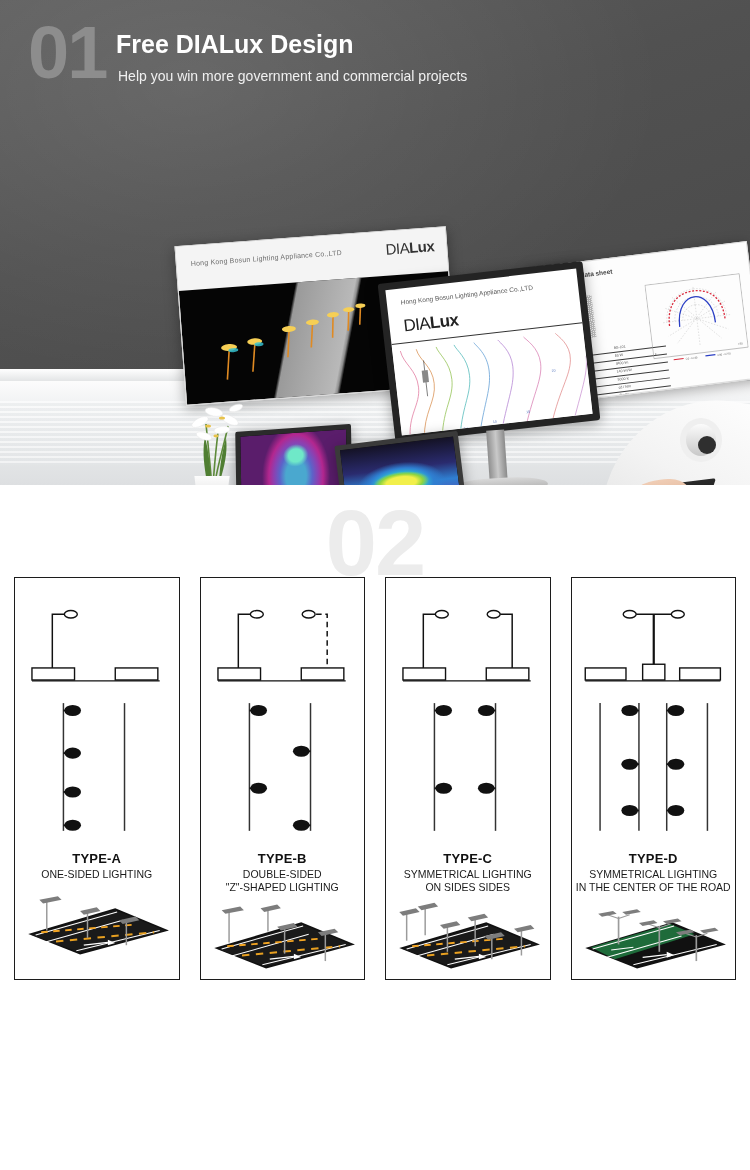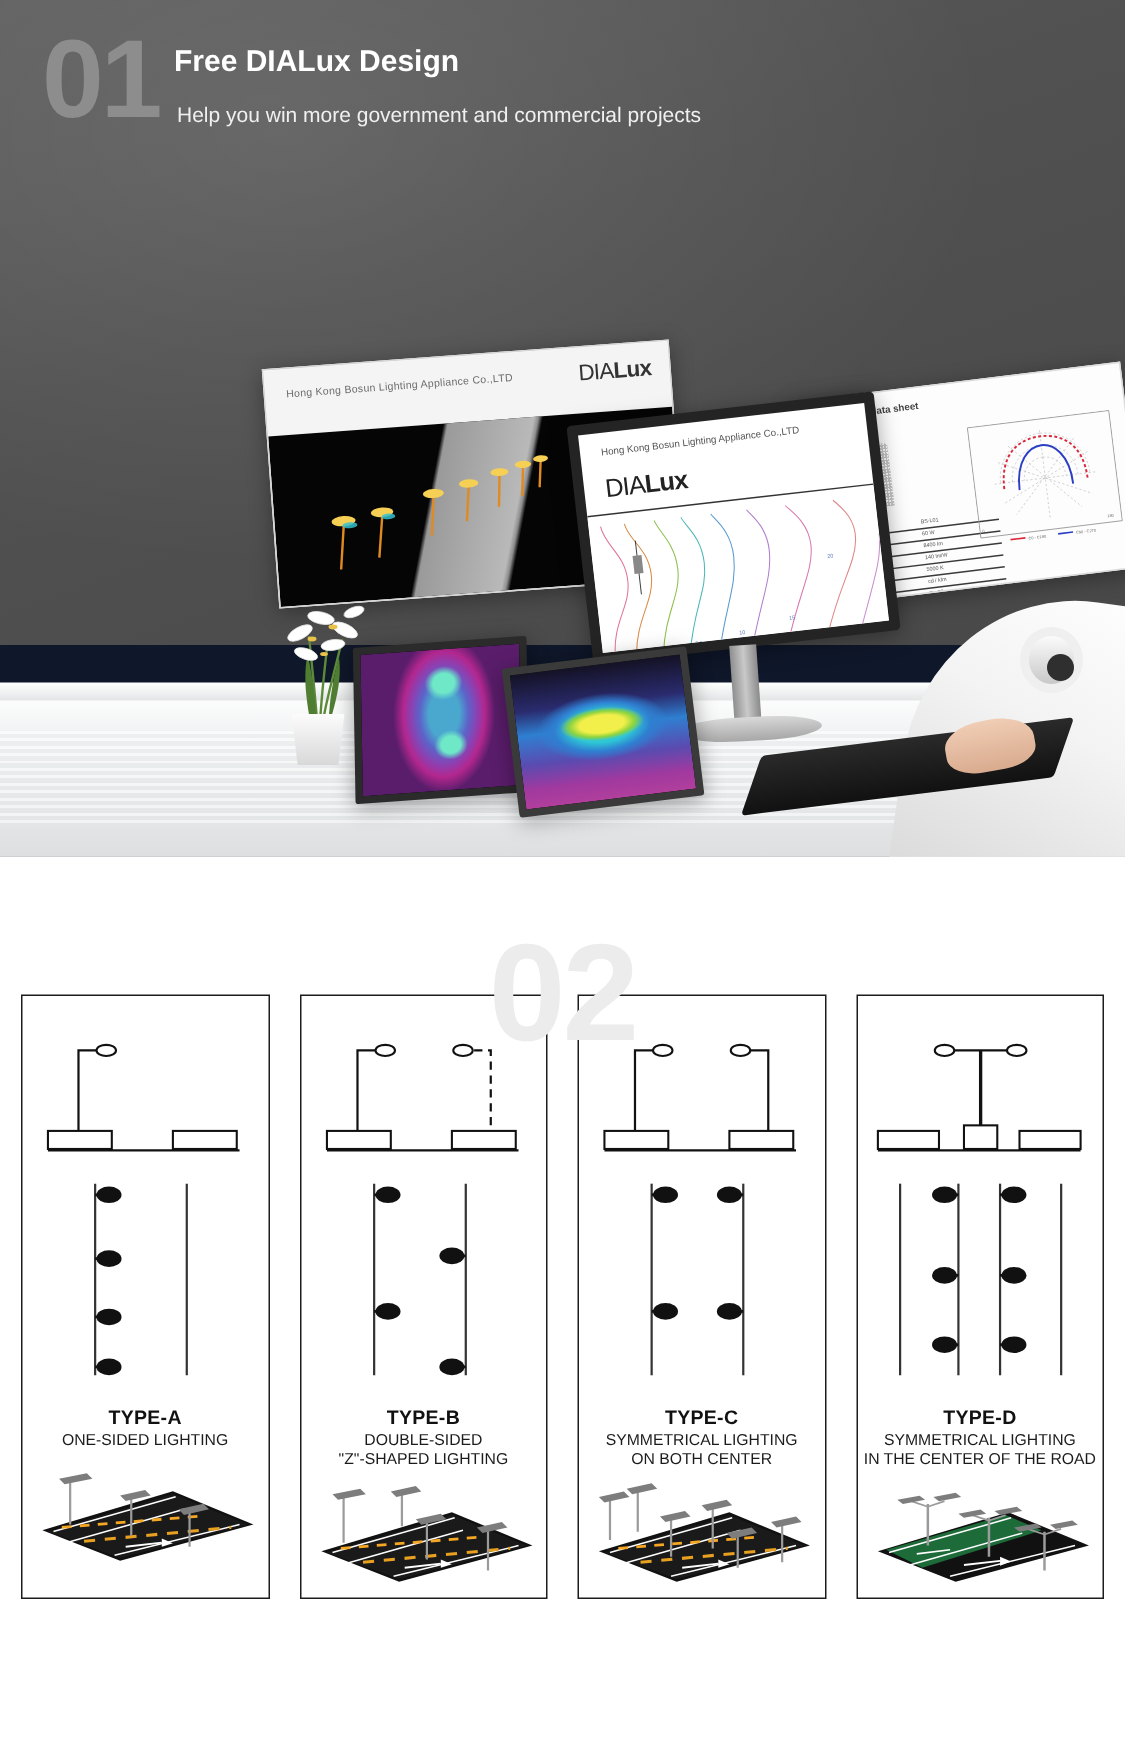--- a/index.html
+++ b/index.html
@@ -26,21 +26,21 @@
     -webkit-text-fill-color: transparent;
     transform: scaleX(0.93);
   }
   .hero-rule {
     position:absolute; left:50%; top:85px; transform:translateX(-50%);
     width:96px; height:4px;
     background: linear-gradient(90deg,#2e7fd6 0%, #1fb9b0 100%);
   }
 
   
-  .sec01 { position:relative; width:750px; height:571px; overflow:hidden; background:#0f172a; }
+  .sec01 { position:relative; width:750px; height:485px; overflow:hidden; background:#0f172a; }
   .sec01-wall {
     position:absolute; left:0; top:0; width:750px; height:430px;
     background: linear-gradient(160deg,#5d5d5d 0%, #515151 40%, #484848 100%);
   }
   .sec01-wall:after{
     content:""; position:absolute; left:0; top:0; width:100%; height:100%;
     background: radial-gradient(ellipse at 25% 20%, rgba(255,255,255,.10), rgba(0,0,0,0) 60%);
   }
   .desk {
     position:absolute; left:0; bottom:0; width:750px; height:110px;
@@ -57,21 +57,21 @@
   }
 
   .sec01-hdr { position:absolute; left:28px; top:20px; z-index:10; }
   .big-num {
     position:absolute; left:0; top:-4px;
     font-size:74px; font-weight:bold; color:#8d8d8d; line-height:1;
     letter-spacing:-2px;
   }
   .sec01-h2 {
     position:absolute; left:88px; top:10px;
-    font-size:20px; font-weight:bold; color:#ffffff; white-space:nowrap;
+    font-size:25px; font-weight:bold; color:#ffffff; white-space:nowrap;
   }
   .sec01-sub {
     position:absolute; left:90px; top:48px;
     font-size:14px; color:#f0f0f0; white-space:nowrap;
   }
 
   
   .screen { position:absolute; background:#fff; box-shadow:0 3px 14px rgba(0,0,0,.35); }
 
   .mon-back {
@@ -186,21 +186,20 @@
   .tape-core { position:absolute; left:12px; top:12px; width:18px; height:18px; border-radius:50%;
     background:#2f2f2f; }
 
   
   .sec02 { position:relative; width:750px; padding-top:20px; background:#fff; }
   .sec02-hdr { position:relative; height:72px; }
   .wm-num {
     position:absolute; left:50%; top:-8px; transform:translateX(-50%);
     font-size:92px; font-weight:bold; color:#ececec; line-height:1; letter-spacing:-2px;
     z-index:0;
-    margin-top:33px;
   }
   .sec02-h2 {
     position:absolute; left:0; right:0; top:22px; text-align:center;
     font-size:31px; font-weight:bold; color:#2d2d2d; z-index:1; letter-spacing:-.3px;
   }
 
   .type-grid {
     display:flex; gap:20px; padding:0 14px 10px 14px;
   }
   .type-card {
@@ -562,21 +561,21 @@
               <ellipse cx="58" cy="208" rx="9" ry="6"></ellipse>
                 <line x1="48" y1="208" x2="56" y2="208" stroke="#111" stroke-width="2"></line>
               <ellipse cx="104" cy="208" rx="9" ry="6"></ellipse>
                 <line x1="106" y1="208" x2="114" y2="208" stroke="#111" stroke-width="2"></line>
             </g>
           </svg>
         </div>
         <div class="type-name">TYPE-C</div>
         <div class="type-desc">
           <div>SYMMETRICAL LIGHTING</div>
-          <div>ON BOTH CENTER</div>
+          <div>ON SIDES SIDES</div>
         </div>
         <div class="render">
           <svg width="100%" height="72" viewBox="0 0 168 72">
             <polygon points="10,48 104,20 162,44 66,70" fill="#111"></polygon>
             <polygon points="14,49 104,22 158,44 66,68" fill="#1a1a1a"></polygon>
             <g stroke="#fff" stroke-width="1.1">
               <line x1="18" y1="49" x2="106" y2="24"></line>
                 <line x1="24" y1="58" x2="112" y2="33"></line>
                 <line x1="62" y1="66" x2="152" y2="44"></line>
             </g>

